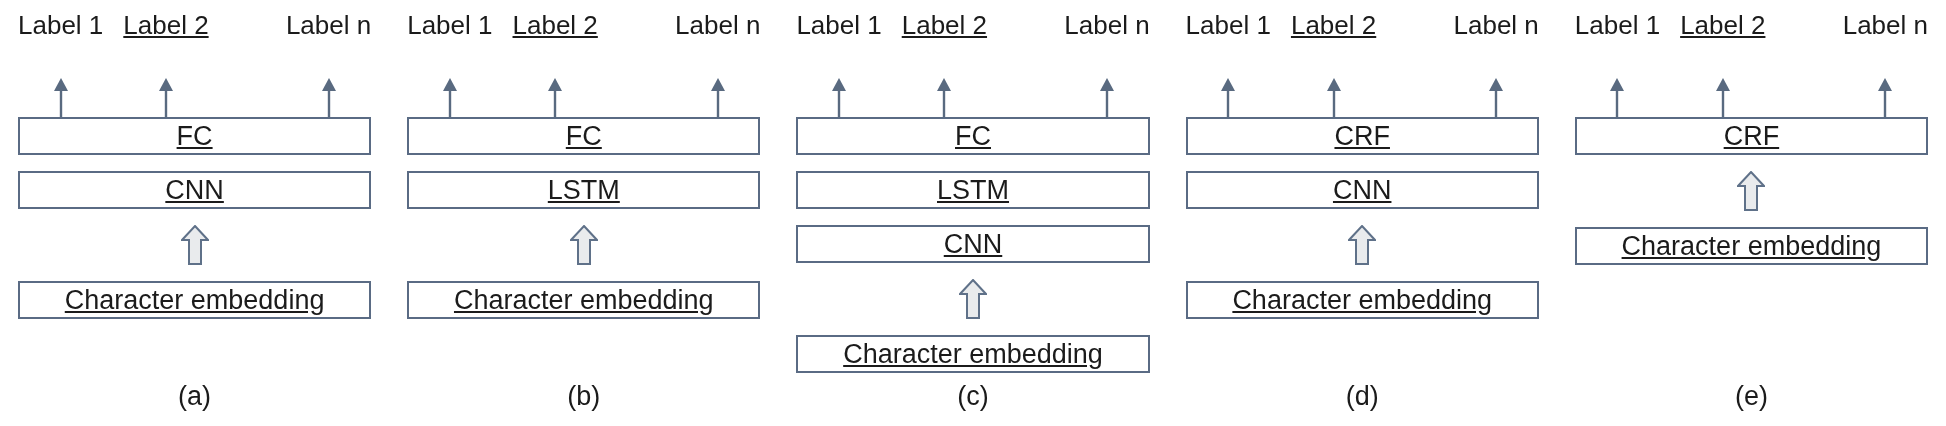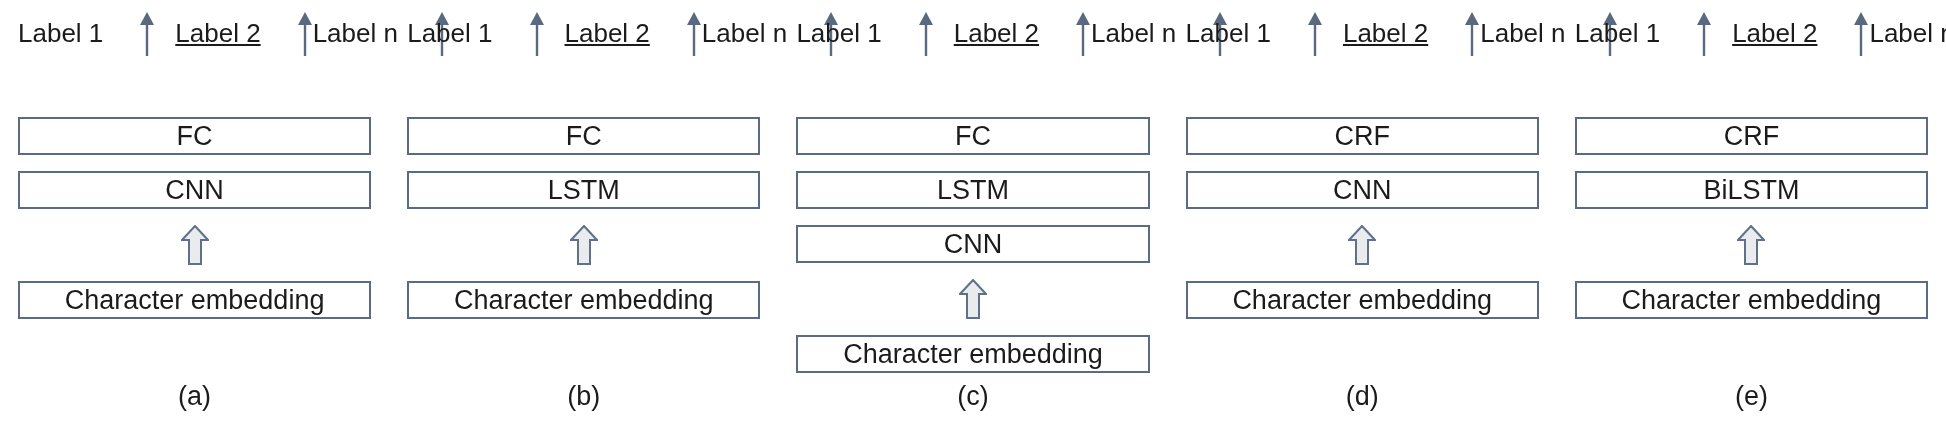--- a/index.html
+++ b/index.html
@@ -21,32 +21,32 @@
     width:1946px;height:426px;display:flex;
   }
   .panel{
     position:relative;flex:1 1 0;height:426px;
   }
   .labels-row{
     position:absolute;top:10px;left:18px;right:18px;
     display:flex;align-items:flex-start;
   }
   .label-stack{
-    display:flex;align-items:center;gap:36px;
+    display:flex;flex-direction:column;align-items:center;gap:36px;
   }
   .label-stack.second{margin-left:20px;text-decoration:underline;}
   .label-stack.last{margin-left:auto;align-items:center;}
   .out-label{
     font-size:26px;line-height:30px;white-space:nowrap;
   }
   .thin-arrow{margin-top:2px;display:block;}
   .thin-arrow polygon,.thin-arrow rect{fill:var(--thin-arrow);}
   .stack{
     position:absolute;top:117px;left:18px;right:18px;
-    display:flex;flex-direction:column;align-items:stretch;gap:16px;
+    display:flex;flex-direction:column;align-items:stretch;gap:16px;text-decoration:underline;
   }
   .box{
     height:38px;border:2px solid var(--box-border);background:#fff;
     display:flex;align-items:center;justify-content:center;
     font-size:27px;line-height:1;white-space:nowrap;
   }
   .block-arrow{align-self:center;display:block;}
   .block-arrow polygon{
     fill:var(--arrow-fill);stroke:var(--arrow-stroke);stroke-width:2;stroke-linejoin:miter;
   }
@@ -215,21 +215,20 @@
         <div class="label-stack last">
     <span class="out-label">Label n</span>
     <svg class="thin-arrow" width="16" height="44" viewBox="0 0 16 44" aria-hidden="true">
       <polygon points="8,0 15,13 1,13"></polygon>
       <rect x="6.8" y="10" width="2.4" height="34"></rect>
     </svg>
   </div>
       </div>
     <div class="stack">
         <div class="box">CRF</div>
-        <div class="box">BiLSTM</div>
         <svg class="block-arrow" width="28" height="40" viewBox="0 0 28 40" aria-hidden="true">
     <polygon points="14,1 27,15 20,15 20,39 8,39 8,15 1,15"></polygon>
   </svg>
         <div class="box">Character embedding</div>
       </div>
     <div class="caption">(e)</div>
   </div>
   </div>
 
 </body></html>

